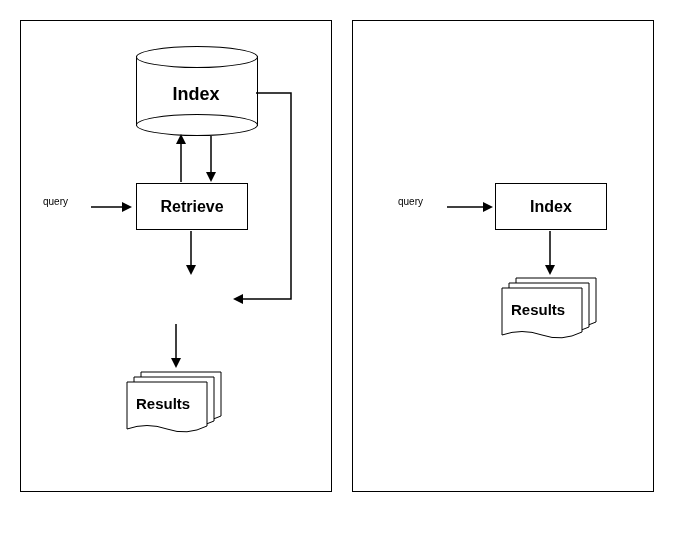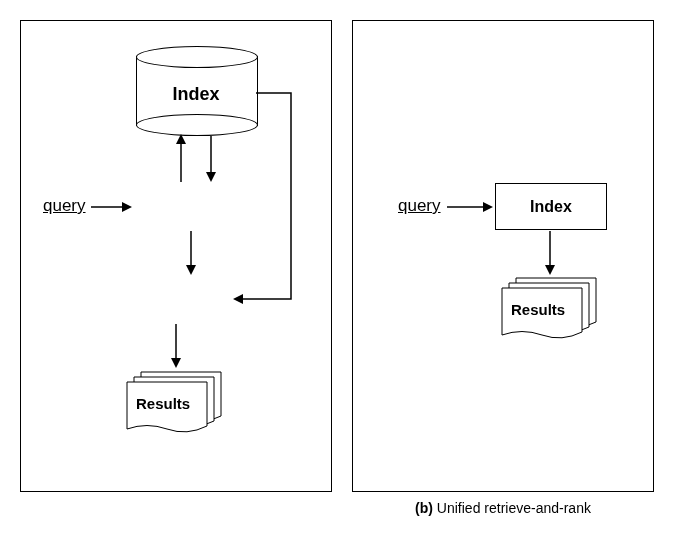--- a/index.html
+++ b/index.html
@@ -80,22 +80,21 @@
       position: absolute;
       width: 100%;
       text-align: center;
       top: 38px;
       font-weight: bold;
       font-size: 18px;
       z-index: 3;
     }
     .query-label {
       position: absolute;
-      font-size: 17px;
-      text-decoration: underline;
+      font-size: 10px;
     }
     .results-stack {
       position: absolute;
       width: 90px;
       height: 60px;
     }
     .results-label {
       position: absolute;
       font-weight: bold;
       font-size: 15px;
@@ -131,20 +130,23 @@
         <polygon points="10,48 5,38 15,38" fill="#000"></polygon>
       </svg>
 
       <div class="query-label" style="left:22px; top:175px;">query</div>
 
       <svg class="arrow" style="left:68px; top:176px;" width="45" height="20">
         <line x1="2" y1="10" x2="35" y2="10" stroke="#000" stroke-width="1.5"></line>
         <polygon points="43,10 33,5 33,15" fill="#000"></polygon>
       </svg>
 
+      <div class="box" style="left:115px; top:162px; width:110px; height:45px;">
+        <span>Retrieve</span>
+      </div>
 
       <svg class="arrow" style="left:160px; top:208px;" width="20" height="48">
         <line x1="10" y1="2" x2="10" y2="38" stroke="#000" stroke-width="1.5"></line>
         <polygon points="10,46 5,36 15,36" fill="#000"></polygon>
       </svg>
 
 
       <svg class="arrow" style="left:210px; top:70px;" width="70" height="220">
         <path d="M 25 2 L 60 2 L 60 208 L 12 208" stroke="#000" stroke-width="1.5" fill="none"></path>
         <polygon points="2,208 12,203 12,213" fill="#000"></polygon>
@@ -197,17 +199,14 @@
         <svg style="position:absolute; left:7px; top:5px;" width="82" height="56">
           <path d="M 1 1 L 81 1 L 81 45 Q 61 55 41 48 Q 21 41 1 48 Z" fill="white" stroke="#000" stroke-width="1"></path>
         </svg>
         <svg style="position:absolute; left:0px; top:10px;" width="82" height="56">
           <path d="M 1 1 L 81 1 L 81 45 Q 61 55 41 48 Q 21 41 1 48 Z" fill="white" stroke="#000" stroke-width="1"></path>
         </svg>
         <div class="results-label" style="top:24px;">Results</div>
       </div>
 
     </div>
-    <div class="caption">
-      <strong>(b)</strong><span> Unified retrieve-and-rank</span>
-    </div>
   </div>
 </div>
 
 </body></html>

